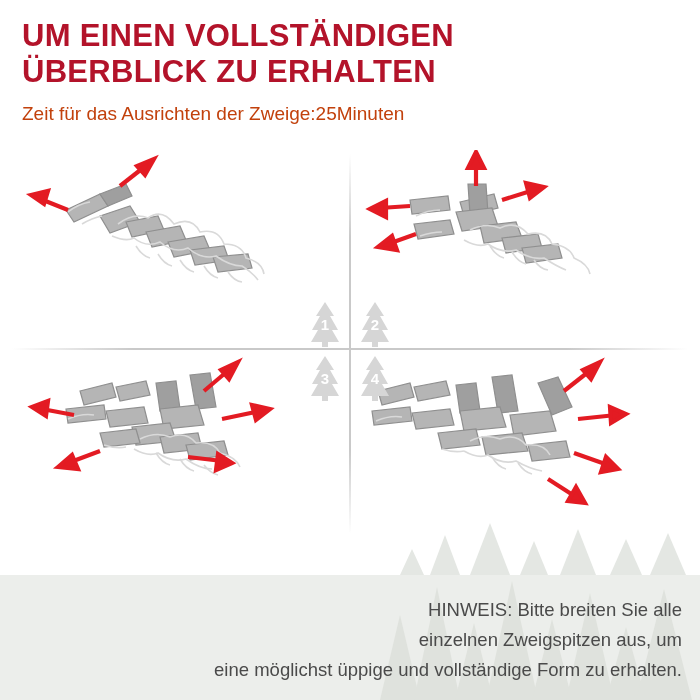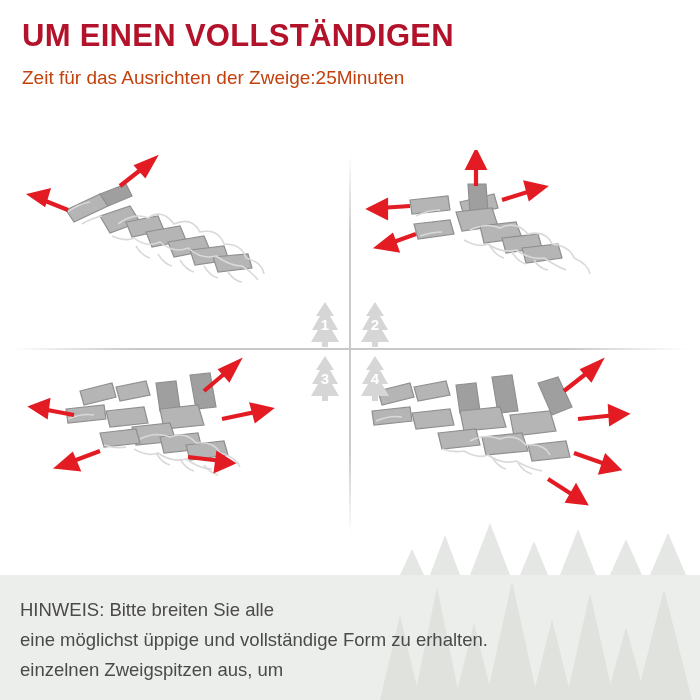--- a/index.html
+++ b/index.html
@@ -106,20 +106,21 @@
   .p4 { left: 352px; top: 205px; }
 
   .footer-band {
     position: absolute;
     left: 0;
     bottom: 0;
     width: 700px;
     height: 125px;
     background: #eceeeb;
     overflow: hidden;
+    text-align: right;
   }
   .footer-trees {
     position: absolute;
     left: 0;
     bottom: 0;
     width: 700px;
     height: 125px;
     opacity: 1;
   }
   .note {
@@ -143,20 +144,21 @@
   }
 </style>
 </head>
 <body>
 
 <div class="page">
 
   <div class="header">
     <h1 class="title">
       <span>UM EINEN VOLLSTÄNDIGEN</span><br>
+      <span>ÜBERBLICK ZU ERHALTEN</span>
     </h1>
     <div class="subtitle">Zeit für das Ausrichten der Zweige:25Minuten</div>
   </div>
 
   <div class="diagram-area">
 
     <div class="cross-v"></div>
     <div class="cross-h"></div>
 
     <div class="panel p1">
@@ -343,18 +345,18 @@
         <path d="M455 125 L474 48 L493 125 Z"></path>
         <path d="M486 125 L512 6 L538 125 Z"></path>
         <path d="M532 125 L552 44 L572 125 Z"></path>
         <path d="M566 125 L590 18 L614 125 Z"></path>
         <path d="M606 125 L626 52 L646 125 Z"></path>
         <path d="M636 125 L664 14 L692 125 Z"></path>
       </g>
     </svg>
     <div class="note">
       <div>HINWEIS: Bitte breiten Sie alle</div>
+      <div>einzelnen Zweigspitzen aus, um</div>
       <div>eine möglichst üppige und vollständige Form zu erhalten.</div>
-      <div>einzelnen Zweigspitzen aus, um</div>
     </div>
   </div>
 
 </div>
 
 </body></html>

